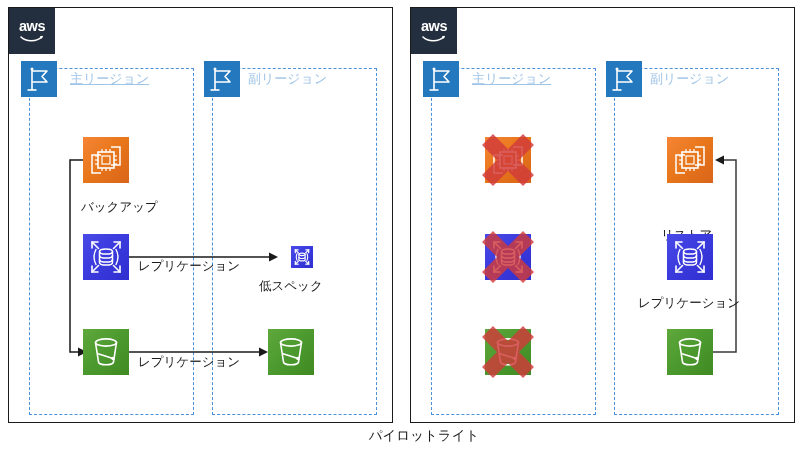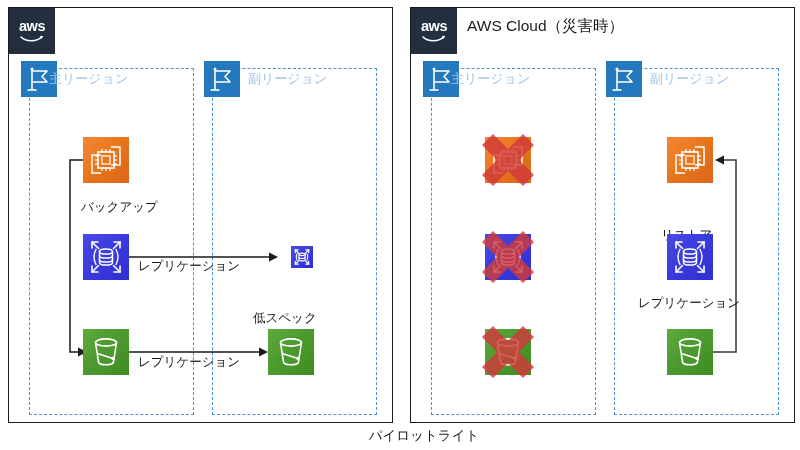--- a/index.html
+++ b/index.html
@@ -86,21 +86,21 @@
     color: #9dc3e6;
     white-space: nowrap;
     line-height: 1.2;
   }
 
   
   .rb-primary   { left: 20px;  width: 165px; top: 60px; height: 347px; }
   .rb-secondary { left: 203px; width: 165px; top: 60px; height: 347px; }
   .flag-primary   { left: 12px;  top: 53px; }
   .flag-secondary { left: 195px; top: 53px; }
-  .lbl-primary   { left: 40px;  top: 63px; }
+  .lbl-primary   { left: 61px;  top: 63px; text-decoration: underline; }
   .lbl-secondary { left: 239px; top: 63px; }
 
   
   .svc {
     position: absolute;
     width: 46px; height: 46px;
     display: block;
   }
   .svc.small { width: 22px; height: 22px; }
 
@@ -292,21 +292,21 @@
           <ellipse cx="23" cy="17.5" rx="6.5" ry="2.6"></ellipse>
           <path d="M16.5 17.5 L16.5 28.5 C16.5 30 19.4 31.1 23 31.1 C26.6 31.1 29.5 30 29.5 28.5 L29.5 17.5"></path>
           <path d="M16.5 23.5 C16.5 25 19.4 26.1 23 26.1 C26.6 26.1 29.5 25 29.5 23.5"></path>
         </g>
         <g fill="none" stroke="#ffffff" stroke-width="2.2">
           <path d="M13.2 15 C10.6 19.8 10.6 26.2 13.2 31"></path>
           <path d="M32.8 15 C35.4 19.8 35.4 26.2 32.8 31"></path>
         </g>
       </svg>
     </div>
-    <div class="icon-label" style="left:244px; top:271px;margin-top:32px;">低スペック</div>
+    <div class="icon-label" style="left:250px; top:271px;">低スペック</div>
 
     <div class="svc svc-s3" style="left:259px; top:321px;">
       <svg viewBox="0 0 46 46">
         <g fill="none" stroke="#ffffff" stroke-width="1.6" stroke-linejoin="round">
           <ellipse cx="23" cy="13.5" rx="10.5" ry="3.6"></ellipse>
           <path d="M12.5 13.5 L15.5 33 C15.8 34.6 19.1 35.8 23 35.8 C26.9 35.8 30.2 34.6 30.5 33 L33.5 13.5"></path>
           <path d="M14.3 24.5 L30 29.5"></path>
           <circle cx="30" cy="29.5" r="1.8" fill="#ffffff" stroke="none"></circle>
         </g>
       </svg>
@@ -319,21 +319,20 @@
   <div class="cloud-panel" id="cloud-disaster">
 
     <div class="aws-logo">
       <span class="aws-word">aws</span>
       <svg class="aws-smile" viewBox="0 0 24 8">
         <path d="M1 2 C6 7, 17 7, 22 1.5" stroke="#ffffff" stroke-width="1.6" fill="none" stroke-linecap="round"></path>
         <path d="M20 1 L23 1.3 L21.6 4" fill="#ffffff"></path>
       </svg>
     </div>
 
-    <div class="cloud-title">AWS Cloud（災害時）</div>
 
     <div class="region-box rb-primary"></div>
     <div class="region-flag flag-primary">
       <svg viewBox="0 0 36 36">
         <line x1="11" y1="8" x2="11" y2="29" stroke="#ffffff" stroke-width="1.6"></line>
         <circle cx="11" cy="8" r="1.5" fill="#ffffff"></circle>
         <path d="M11 10 L26 10 L21 15.5 L26 21 L11 21" fill="none" stroke="#ffffff" stroke-width="1.6" stroke-linejoin="round"></path>
         <line x1="6.5" y1="29" x2="15.5" y2="29" stroke="#ffffff" stroke-width="1.6"></line>
       </svg>
     </div>

